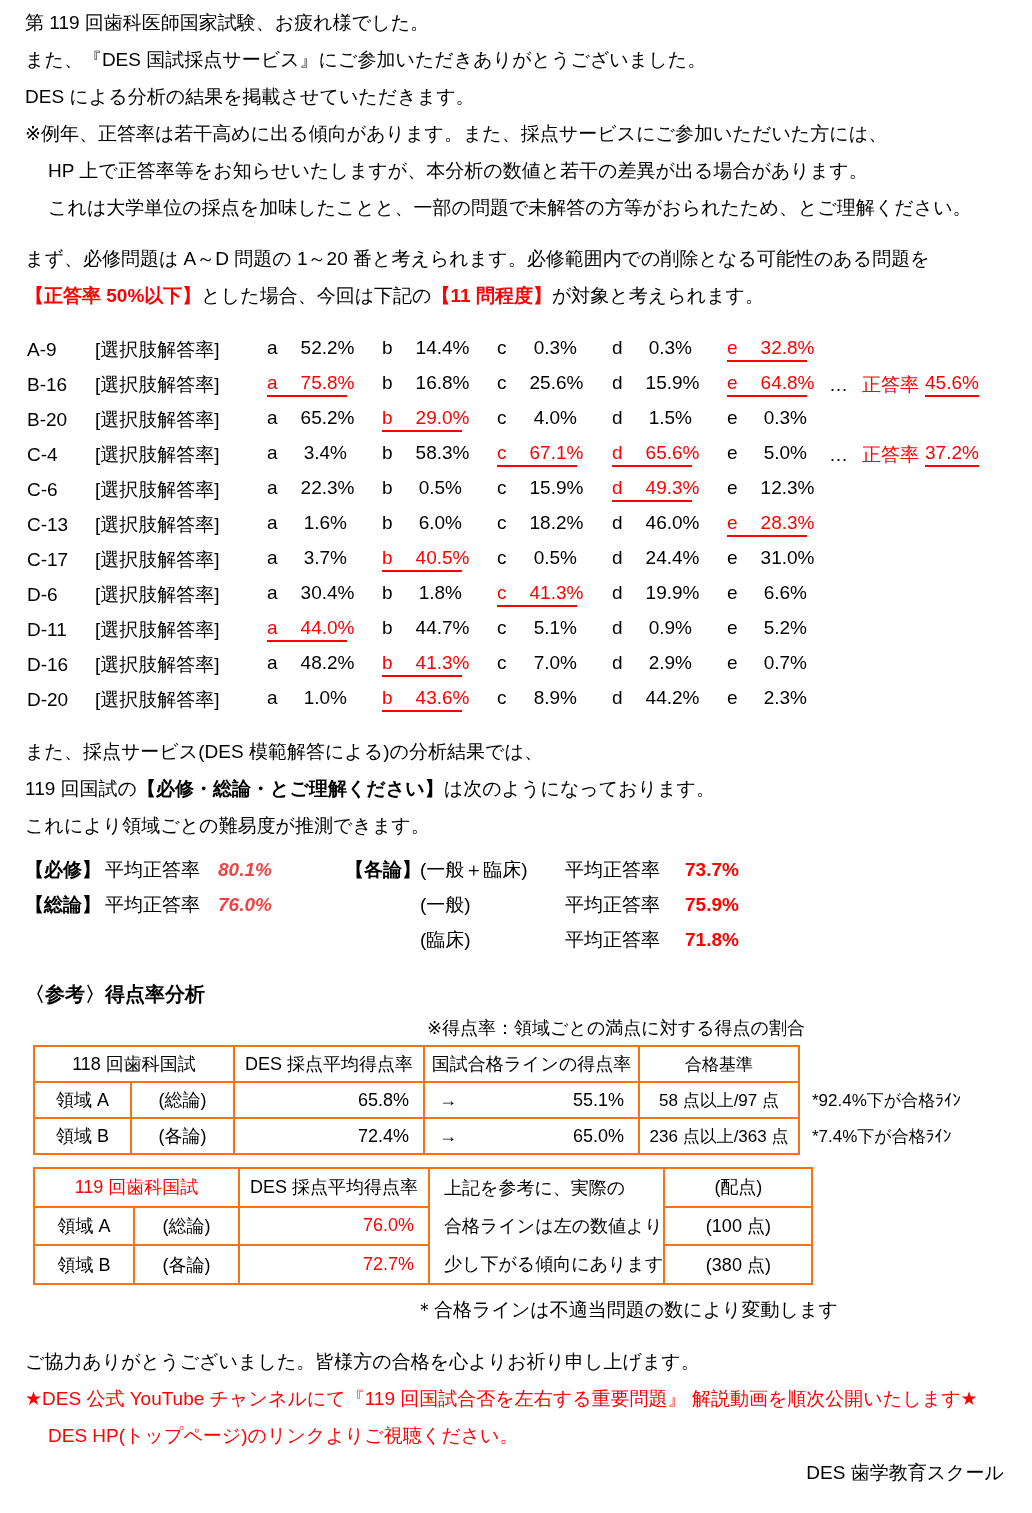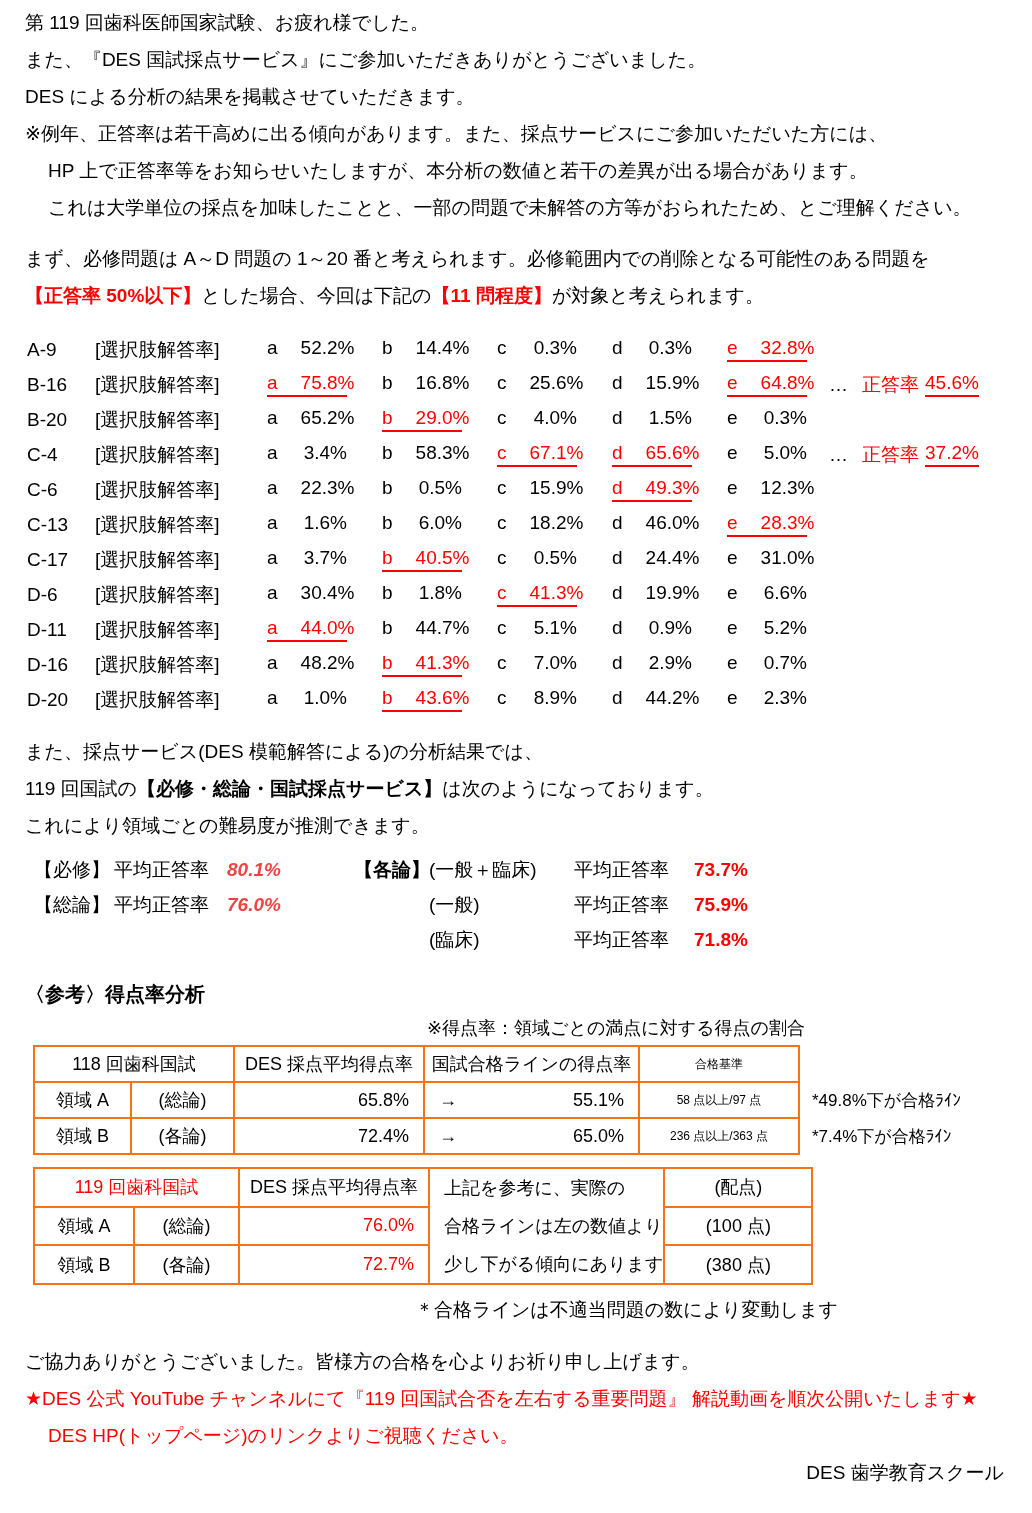--- a/index.html
+++ b/index.html
@@ -32,21 +32,21 @@
   .opt.hl { color:#ff0000; border-bottom-color:#ff0000; }
   .ov { text-align:right;margin-left:23px; }
   .q-note { display:inline-flex; align-items:center; }
   .q-note .dots { color:#000; margin-right:14px; }
   .q-note .nlabel { color:#ff0000; margin-right:6px; }
   .q-note .nvalue { color:#ff0000; border-bottom:2px solid #ff0000; padding-bottom:1px; }
 
   
   .avg { margin-top:8px; }
   .avg-row { display:flex; align-items:center; height:35px; white-space:nowrap; }
-  .avg-c1 { width:80px; font-weight:normal;margin-left:9px; }
+  .avg-c1 { width:80px; font-weight:bold; }
   .avg-c2 { width:113px; }
   .avg-c3 { width:62px; color:#ef4444; font-weight:bold;font-style:italic; }
   .avg-sp { width:65px; }
   .avg-c4 { width:75px; font-weight:bold; }
   .avg-c5 { width:145px; }
   .avg-c6 { width:120px; }
   .avg-c7 { color:#ff0000; font-weight:bold; }
 
   
   .ref-heading { margin:22px 0 0 0; font-size:20px; font-weight:bold; line-height:30px; }
@@ -56,21 +56,21 @@
   table.t119 { margin-top:12px; }
   table.t td, table.t th { border:2px solid #f97316; padding:0; font-weight:normal; text-align:center; }
   table.t118 td, table.t118 th { height:36px; }
   table.t119 td, table.t119 th { height:38px; }
   .th-title118 { font-weight:bold; }
   .th-title119 { font-weight:bold; color:#ff0000; }
   .cell-rate { text-align:right !important; padding-right:14px !important; }
   .cell-rate-red { text-align:right !important; padding-right:14px !important; color:#ff0000; }
   .cell-arrow { padding:0 14px !important; }
   .cell-arrow .ac { display:flex; justify-content:space-between; align-items:center; }
-  .cell-criteria { font-size:12px; border-left:2px dashed #777 !important;border-radius:13px; }
+  .cell-criteria { font-size:17px; border-left:2px dashed #777 !important;border-radius:13px; }
   .cell-ann { border:none !important; text-align:left !important; padding-left:12px !important;
               font-size:17px; white-space:nowrap; }
   .cell-merged { text-align:left !important; padding:0 0 0 14px !important; vertical-align:top; }
   .cell-merged div { line-height:38px; white-space:nowrap; }
   .ref-note2 { margin-left:390px; margin-top:12px; line-height:26px; }
 
   
   .footer { margin-top:20px; }
   .sign { text-align:right; padding-right:28px; line-height:34px; }
 </style>
@@ -396,21 +396,21 @@
             <span class="ol">e</span>
             <span class="ov">2.3%</span>
           </span>
         </span>
 
   </div>
     </section>
 
   <section class="para2">
     <p>また、採点サービス(DES 模範解答による)の分析結果では、</p>
-    <p><span>119 回国試の</span><span class="bold">【必修・総論・国試採点サービス】</span><span>は次のようになっております。</span></p>
+    <p><span>119 回国試の</span><span class="bold">【必修・総論・とご理解ください】</span><span>は次のようになっております。</span></p>
     <p>これにより領域ごとの難易度が推測できます。</p>
   </section>
 
   <section class="avg">
     <div class="avg-row">
       <span class="avg-c1">【必修】</span>
       <span class="avg-c2">平均正答率</span>
       <span class="avg-c3">80.1%</span>
       <span class="avg-sp"></span>
       <span class="avg-c4">【各論】</span>
@@ -465,21 +465,21 @@
         <td>領域 A</td>
         <td>(総論)</td>
         <td class="cell-rate">65.8%</td>
         <td class="cell-arrow">
               <div class="ac">
                 <span>→</span>
                 <span>55.1%</span>
               </div>
             </td>
         <td class="cell-criteria">58 点以上/97 点</td>
-        <td class="cell-ann">*49.8%下が合格ﾗｲﾝ</td>
+        <td class="cell-ann">*92.4%下が合格ﾗｲﾝ</td>
       </tr>
       <tr>
         <td>領域 B</td>
         <td>(各論)</td>
         <td class="cell-rate">72.4%</td>
         <td class="cell-arrow">
               <div class="ac">
                 <span>→</span>
                 <span>65.0%</span>
               </div>

